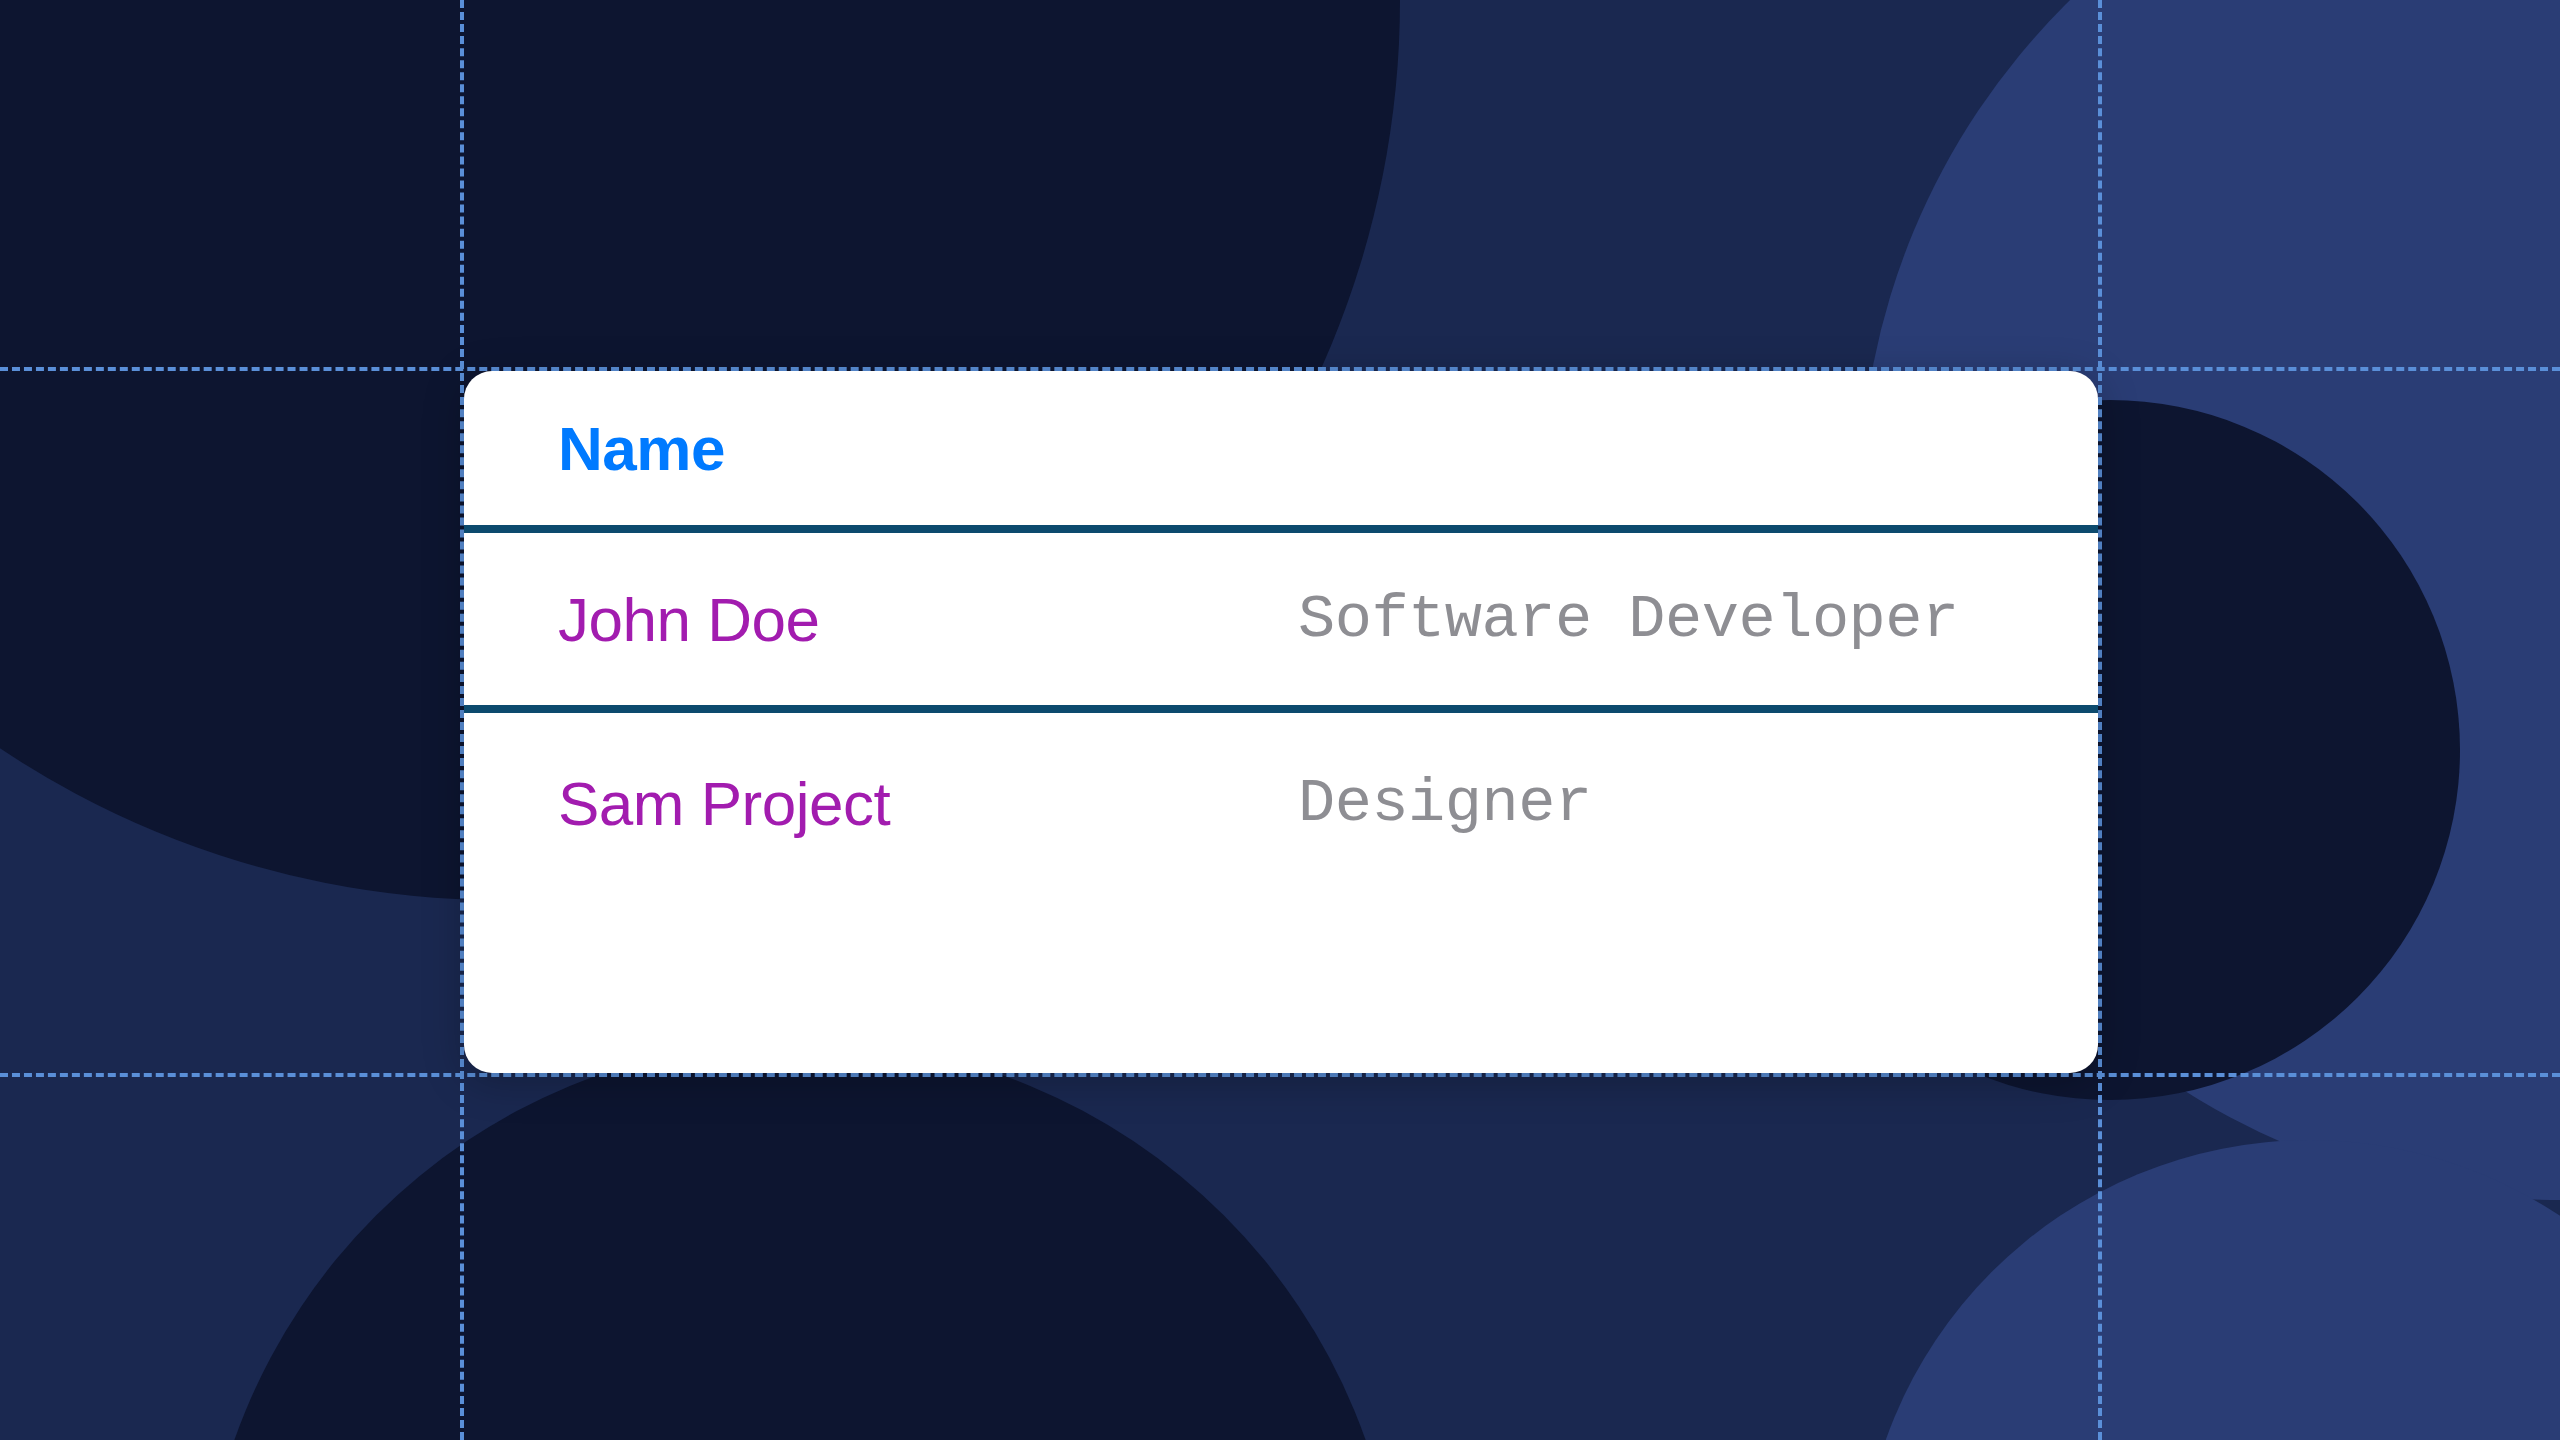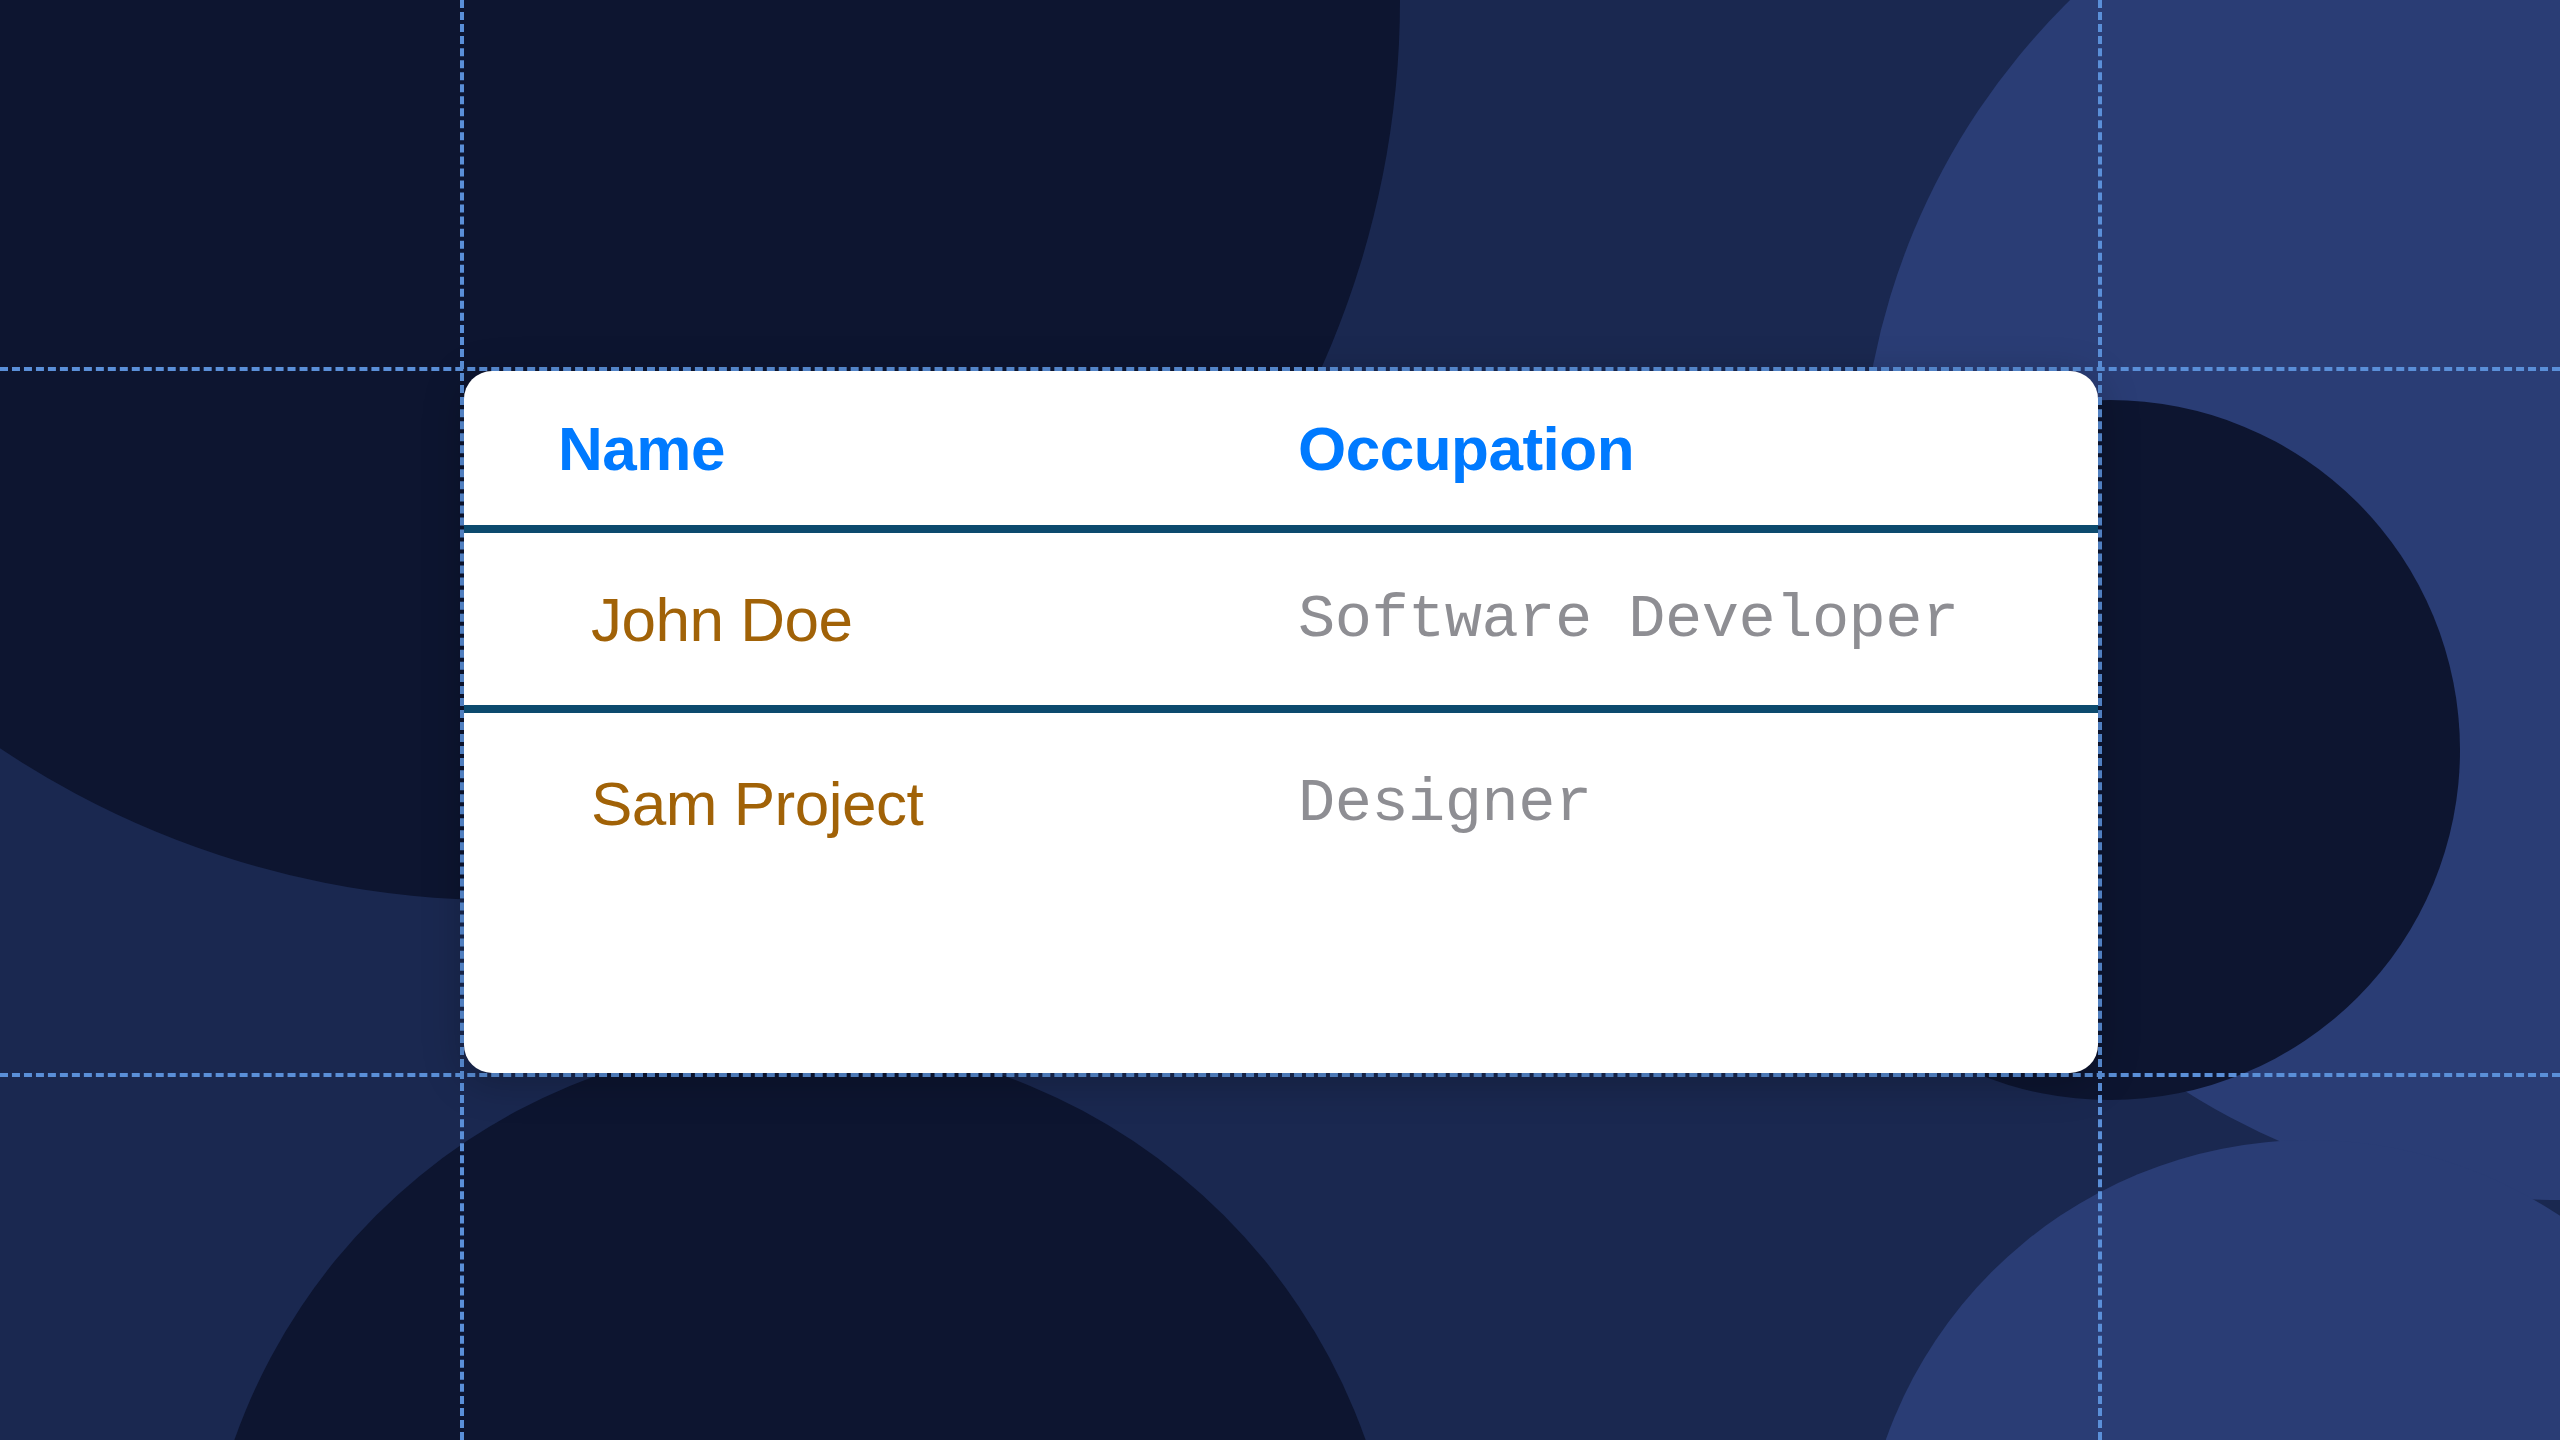--- a/index.html
+++ b/index.html
@@ -131,23 +131,22 @@
     .header-text {
       font-size: 62px;
       font-weight: 600;
       color: #007aff;
       letter-spacing: -0.5px;
     }
 
     .cell-primary {
       font-size: 62px;
       font-weight: 400;
-      color: #a16207;
+      color: #a21caf;
       letter-spacing: -0.5px;
-      margin-left: 33px;
     }
 
     .cell-secondary {
       font-size: 62px;
       font-weight: 400;
       color: #8e8e93;
       letter-spacing: -0.5px;
       font-family: Liberation Mono, monospace;
     }
   </style>
@@ -164,23 +163,20 @@
 <div class="guide-line guide-h guide-bottom"></div>
 <div class="guide-line guide-v guide-left"></div>
 <div class="guide-line guide-v guide-right"></div>
 
 <div class="card">
 
   <div class="table-row header-row">
     <div class="col-name">
       <span class="header-text">Name</span>
     </div>
-    <div class="col-occupation">
-      <span class="header-text">Occupation</span>
-    </div>
   </div>
 
   <div class="table-row">
     <div class="col-name">
       <span class="cell-primary">John Doe</span>
     </div>
     <div class="col-occupation">
       <span class="cell-secondary">Software Developer</span>
     </div>
   </div>

